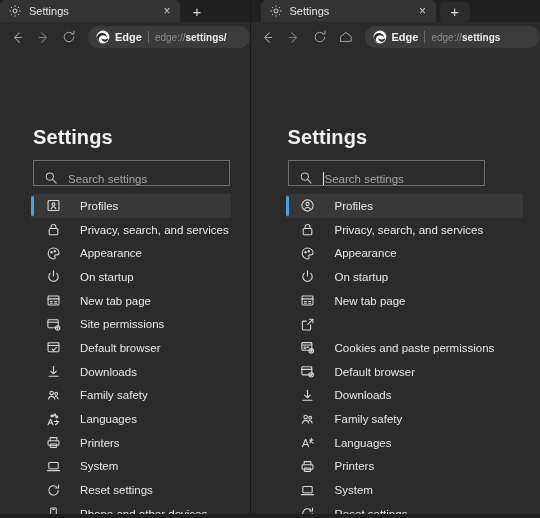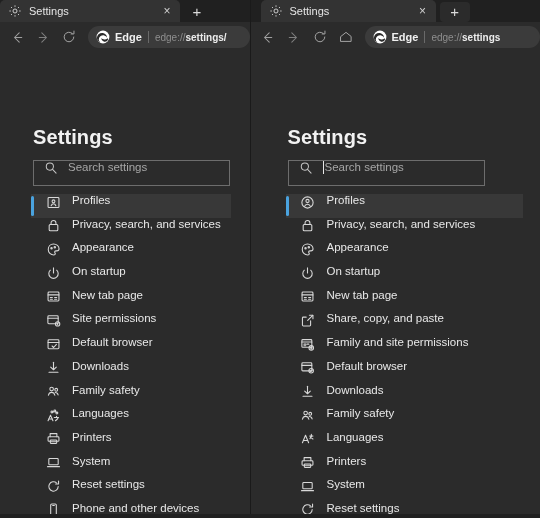--- a/index.html
+++ b/index.html
@@ -68,36 +68,37 @@
   .page-title{
     color:#f2f2f2;font-size:20px;font-weight:700;letter-spacing:.1px;
     position:absolute;left:33px;top:74px;
   }
   .panel.right .page-title{left:37px;}
 
   .searchbox{
     position:absolute;left:33px;top:108px;
     width:197px;height:26px;box-sizing:border-box;
     background:#2b2b2b;border:1px solid #6d6d6d;
-    display:flex;align-items:flex-start;
+    display:flex;align-items:flex-end;
   }
   .panel.right .searchbox{left:37px;width:197px;}
   .searchbox .srch-ico{margin-left:10px;width:14px;height:14px;color:#c9c9c9;flex:0 0 auto;}
   .searchbox .caret{
     width:1px;height:13px;background:#e8e8e8;margin-left:10px;flex:0 0 auto;
   }
   .searchbox .ph{
     font-size:11.5px;color:#a6a6a6;margin-left:10px;white-space:nowrap;
   }
   .searchbox .caret + .ph{margin-left:1px;}
 
   .navlist{position:absolute;left:0;right:0;top:142px;}
   .navitem{
-    position:relative;height:23.7px;display:flex;
+    position:relative;height:23.7px;display:flex;align-items:center;
     box-sizing:border-box;
+    gap:8px;
   }
   .panel.left .navitem{margin-left:31px;margin-right:19px;}
   .panel.right .navitem{margin-left:35px;margin-right:17px;}
   .navitem.selected{background:#383838;}
   .navitem .sel-bar{
     position:absolute;left:0px;top:2px;bottom:2px;width:3px;background:#4aa3df;
     border-radius:2px;display:none;
   }
   .navitem.selected .sel-bar{display:block;}
   .navitem .ico{
@@ -443,33 +444,32 @@
             <span class="lbl">New tab page</span>
           </div>
           <div class="navitem">
             <span class="ico">
               <svg viewBox="0 0 16 16" width="15" height="15" fill="none" stroke="#d8d8d8" stroke-width="1.15" stroke-linecap="round" stroke-linejoin="round">
                 <path d="M11.3 8.2v4.6a1 1 0 0 1-1 1H3.6a1 1 0 0 1-1-1V5.4a1 1 0 0 1 1-1h3"></path>
                 <path d="M8.2 7.9L13.6 2.6"></path>
                 <path d="M10 2.4h3.8v3.8"></path>
               </svg>
             </span>
-            <span class="lbl">Share, copy, and paste</span>
           </div>
           <div class="navitem">
             <span class="ico">
               <svg viewBox="0 0 16 16" width="15" height="15" fill="none" stroke="#d8d8d8" stroke-width="1.15" stroke-linecap="round" stroke-linejoin="round">
                 <rect x="2" y="2.8" width="10.6" height="8.2" rx="1"></rect>
                 <path d="M2 5.4h10.6"></path>
                 <path d="M4.2 7.6h2M4.2 9.3h2M7.4 7.6h2"></path>
                 <circle cx="12" cy="11.6" r="2.4"></circle>
                 <path d="M12 10.5v.6M12 12.1v.6M10.9 11.6h.6M12.5 11.6h.6"></path>
               </svg>
             </span>
-            <span class="lbl">Family and site permissions</span>
+            <span class="lbl">Cookies and paste permissions</span>
           </div>
           <div class="navitem">
             <span class="ico">
               <svg viewBox="0 0 16 16" width="15" height="15" fill="none" stroke="#d8d8d8" stroke-width="1.15" stroke-linecap="round" stroke-linejoin="round">
                 <rect x="2" y="3" width="10.6" height="8.6" rx="1"></rect>
                 <path d="M2 5.7h10.6"></path>
                 <circle cx="11.9" cy="11.5" r="2.4"></circle>
                 <path d="M10.8 11.5l.8.8 1.5-1.6"></path>
               </svg>
             </span>

